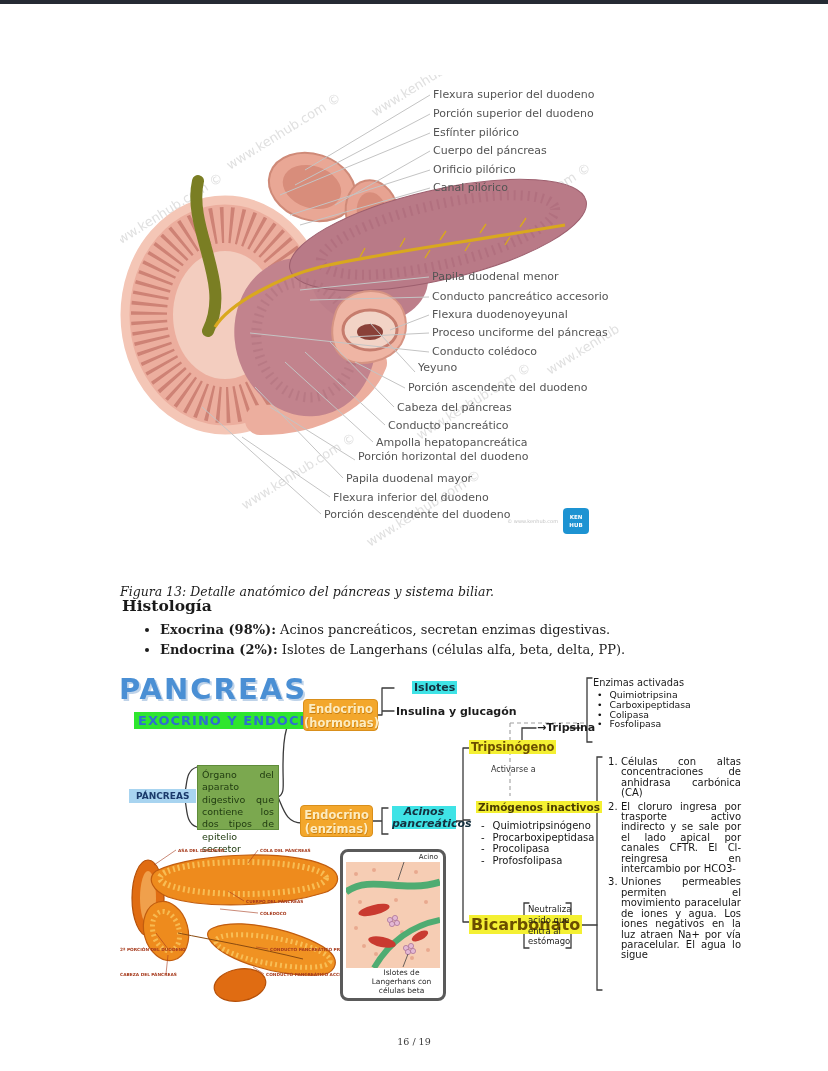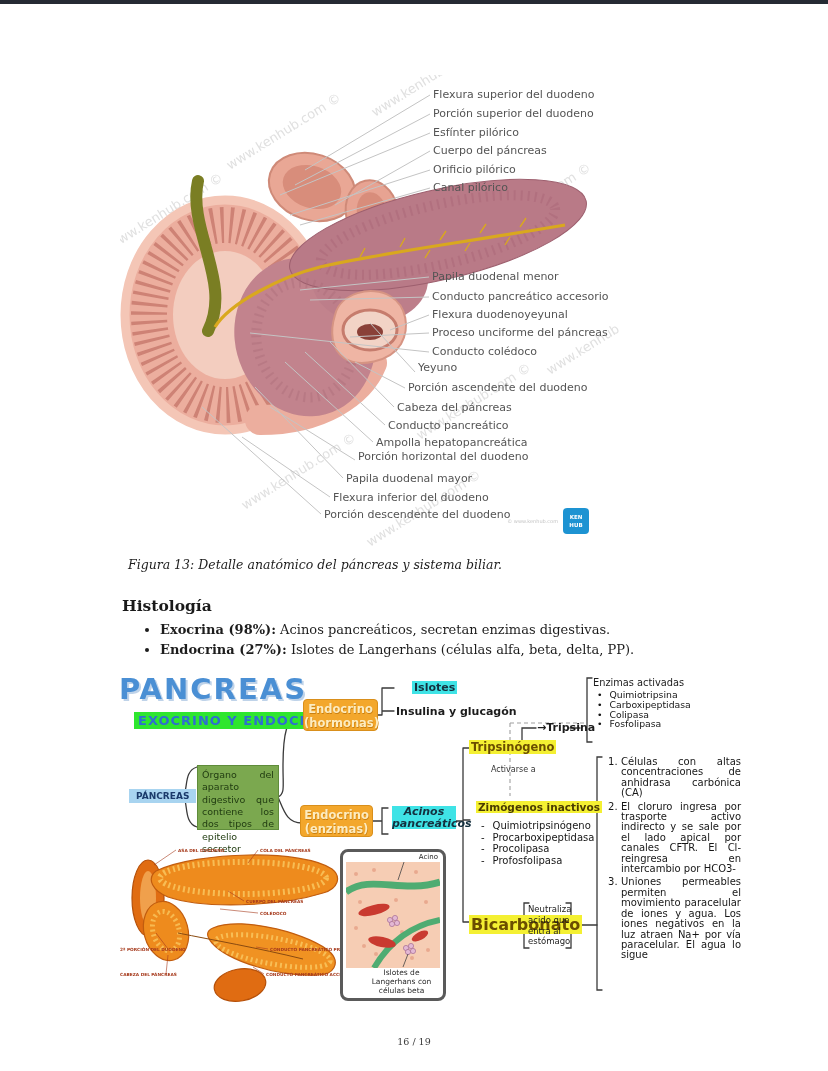--- a/index.html
+++ b/index.html
@@ -1,20 +1,20 @@
 <!DOCTYPE html>
 <html><head>
 <meta charset="utf-8">
 <style>
   html,body{margin:0;padding:0;background:#e9e9e9;}
   #page{position:relative;width:828px;height:1071px;background:#ffffff;overflow:hidden;
         font-family:"DejaVu Sans",sans-serif;}
   .abs{position:absolute;}
   .anat-label{position:absolute;font:11px/1.05 "DejaVu Sans",sans-serif;color:#545454;white-space:nowrap;}
-  .caption{position:absolute;left:120px;top:557px;font:italic 12.5px/1.3 "DejaVu Serif",serif;color:#1e1e1e;margin-left:8px;}
+  .caption{position:absolute;left:120px;top:584px;font:italic 12.5px/1.3 "DejaVu Serif",serif;color:#1e1e1e;}
   .hist-head{position:absolute;left:122px;top:597px;font:bold 15.5px/1.2 "DejaVu Serif",serif;color:#1a1a1a;}
   .hist-list{position:absolute;left:142px;top:620px;margin:0;padding:0 0 0 18px;width:560px;}
   .hist-list li{font:13px/1.55 "DejaVu Serif",serif;color:#1d1d1d;}
   .hist-list li b{font-weight:bold;}
   .mm{position:absolute;white-space:nowrap;font-family:"DejaVu Sans",sans-serif;color:#1c1c1c;}
   .hl-cyan{background:#3fe3e6;}
   .hl-yellow{background:#f4f032;}
   .orangebox{position:absolute;background:#f3a72c;border:1px solid #d98f1b;border-radius:4px;
              color:#fdecc0;font-weight:bold;text-align:center;text-shadow:0.5px 0.5px 0 #c97f10;
              font-family:"DejaVu Sans",sans-serif;}
@@ -142,21 +142,21 @@
   <div class="anat-label" style="left:376px;top:437px">Ampolla hepatopancreática</div>
   <div class="anat-label" style="left:358px;top:451px">Porción horizontal del duodeno</div>
   <div class="anat-label" style="left:346px;top:473px">Papila duodenal mayor</div>
   <div class="anat-label" style="left:333px;top:492px">Flexura inferior del duodeno</div>
   <div class="anat-label" style="left:324px;top:509px">Porción descendente del duodeno</div>
 
   <div class="caption">Figura 13: Detalle anatómico del páncreas y sistema biliar.</div>
   <div class="hist-head">Histología</div>
   <ul class="hist-list">
     <li><b>Exocrina (98%):</b><span> Acinos pancreáticos, secretan enzimas digestivas.</span></li>
-    <li><b>Endocrina (27%):</b><span> Islotes de Langerhans (células alfa, beta, delta, PP).</span></li>
+    <li><b>Endocrina (2%):</b><span> Islotes de Langerhans (células alfa, beta, delta, PP).</span></li>
   </ul>
 
   <svg class="abs" style="left:118px;top:675px;" width="615" height="345" viewBox="0 0 615 345">
     <g stroke="#3a3a3a" stroke-width="1.3" fill="none" stroke-linecap="round">
 
       <path d="M79,92 C66,96 70,112 66,119 C64,121 64,121 66,123 C70,130 66,148 79,152"></path>
 
       <path d="M186,38 C167,40 165,62 165,92 C165,112 167,119 160,122"></path>
       <path d="M184,148 C169,148 166,136 160,122"></path>
 

